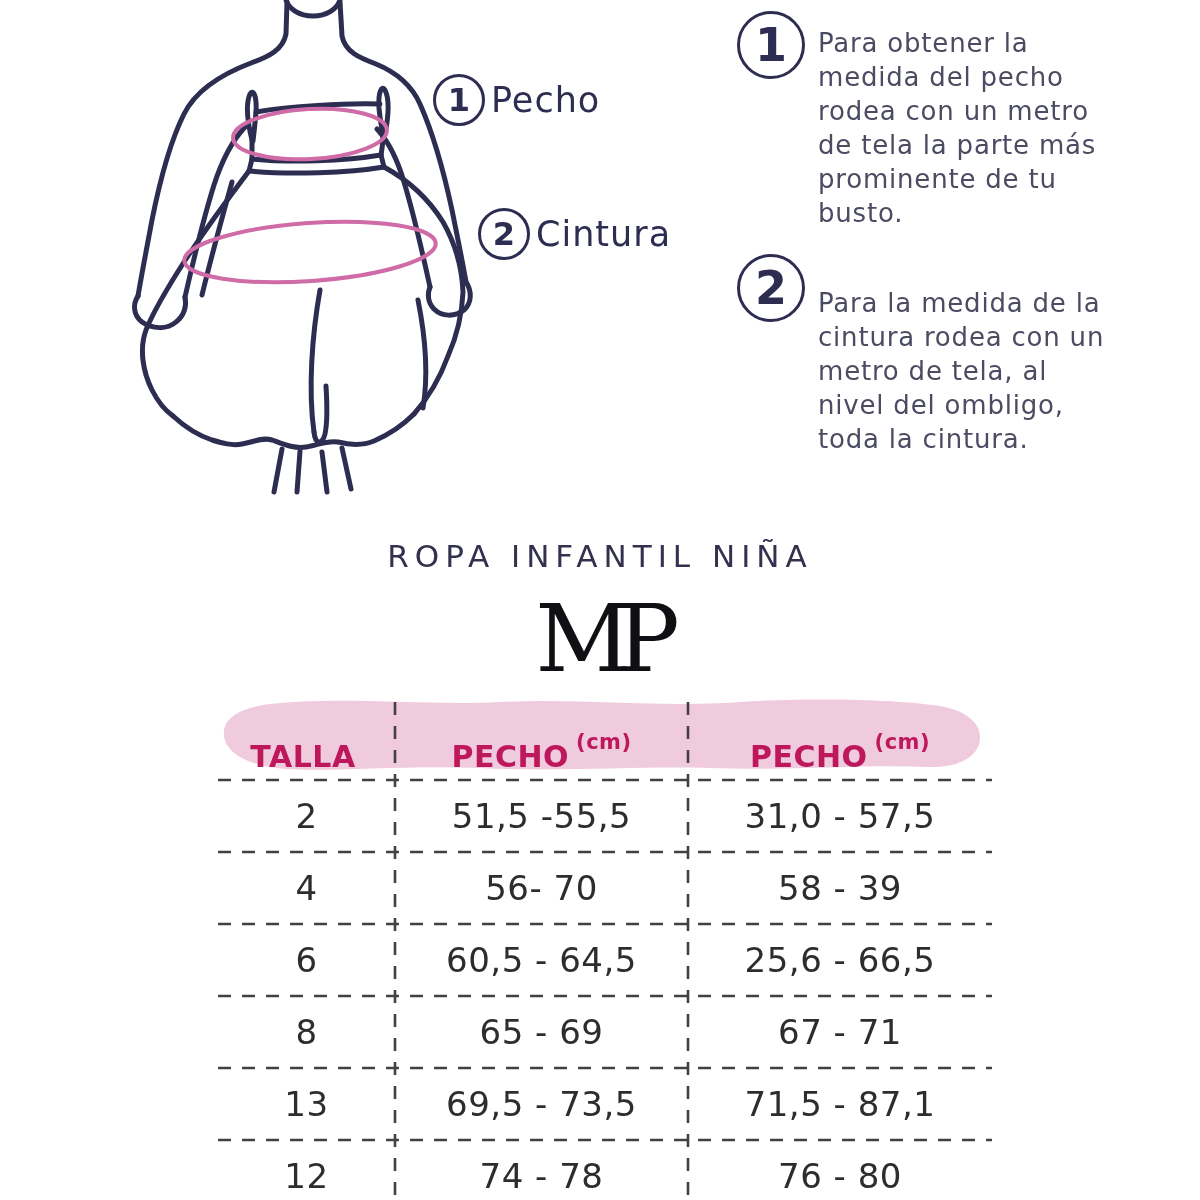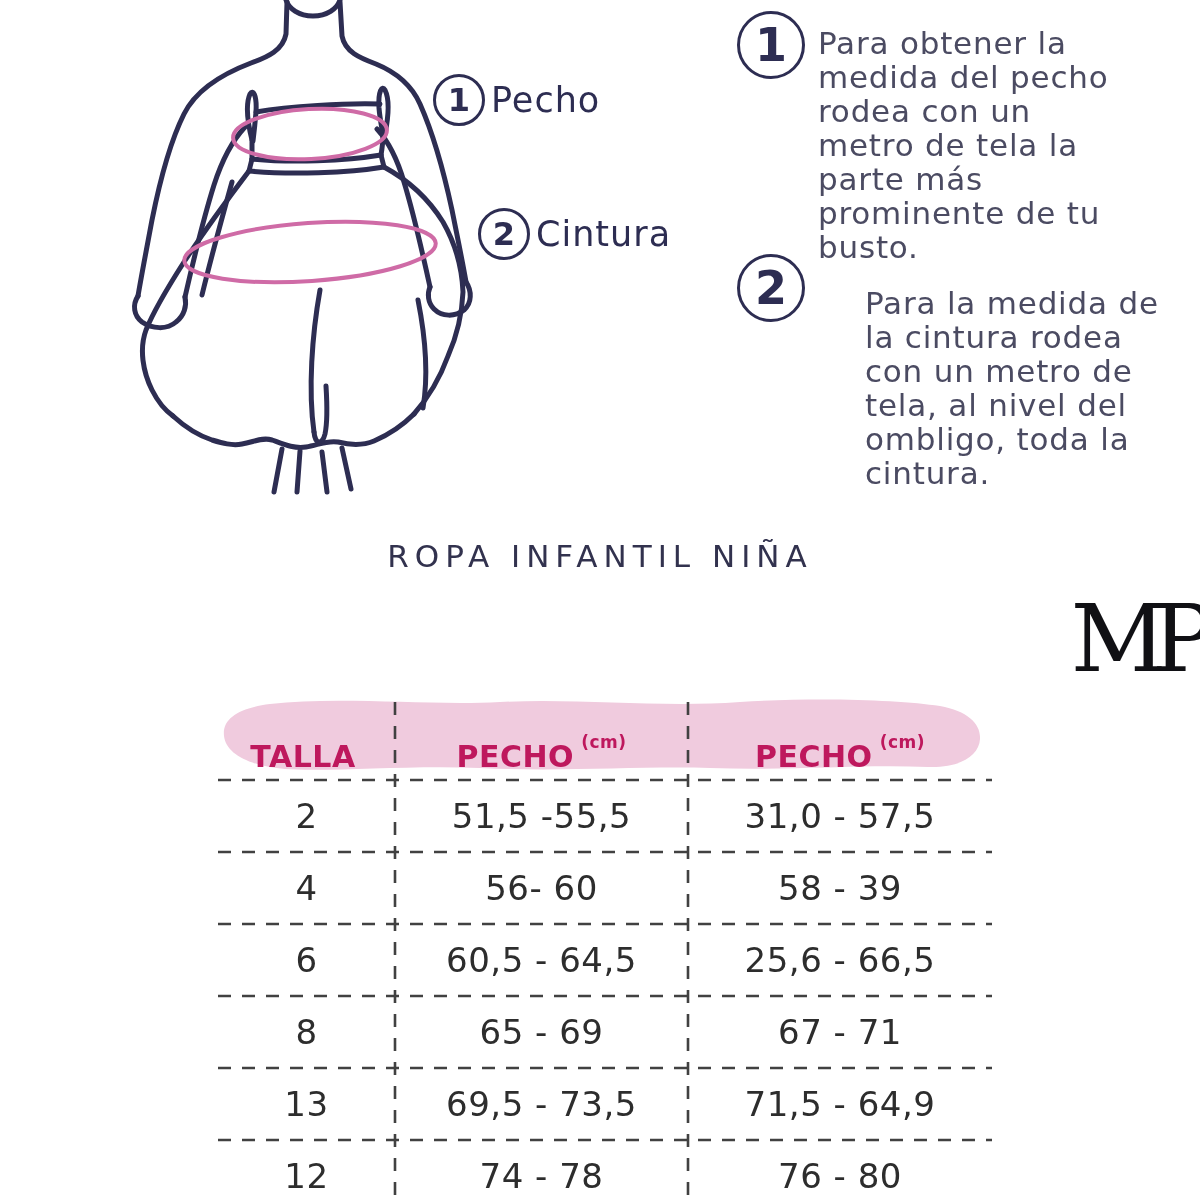--- a/index.html
+++ b/index.html
@@ -23,42 +23,42 @@
     font-size:32px;font-weight:bold;flex:0 0 auto;
   }
   .callout .callout-label{font-size:35px;font-weight:500;letter-spacing:1px;}
   
   .inst-circle{
     position:absolute;width:62px;height:62px;border:3.5px solid var(--navy);border-radius:50%;
     display:flex;align-items:center;justify-content:center;color:var(--navy);
     font-size:46px;font-weight:bold;
   }
   .inst-text{
-    position:absolute;width:300px;font-size:31px;line-height:34px;
+    position:absolute;width:300px;font-size:26px;line-height:34px;
     color:var(--text-gray);letter-spacing:0.8px;
   }
   
   #section-title{
     position:absolute;left:0;right:0;top:538px;text-align:center;
     font-size:31px;letter-spacing:6px;color:#32324e;font-weight:400;
   }
   #brand-logo{
-    position:absolute;left:0;right:0;top:592px;text-align:right;
+    position:absolute;left:0;right:0;top:592px;text-align:center;
     font-family:"DejaVu Serif","Liberation Serif",serif;
     font-size:94px;line-height:1;letter-spacing:-0.16em;color:var(--logo-black);
   }
   
   #header-blob-svg{position:absolute;left:0;top:0;}
   #header-blob-svg path{fill:var(--header-pink);}
   #table-header{position:absolute;left:218px;top:700px;width:774px;height:74px;display:flex;}
   #table-header .hcell{
     display:flex;align-items:flex-end;justify-content:center;gap:7px;
     color:#be185d;font-weight:bold;font-size:30px;letter-spacing:0.5px;
   }
-  #table-header .hcell .unit{font-size:17px;font-weight:bold;align-self:center;margin-top:10px;}
+  #table-header .hcell .unit{font-size:21px;font-weight:bold;align-self:center;margin-top:10px;}
   .w1{width:177px;} .w2{width:293px;} .w3{width:304px;}
   #dash-svg{position:absolute;left:0;top:0;pointer-events:none;}
   #dash-svg line{stroke:var(--dash-gray);stroke-width:2.6;stroke-dasharray:13 11;}
   #table-rows{position:absolute;left:218px;top:780px;width:774px;}
   .t-row{display:flex;height:72px;}
   .t-row .cell{
     display:flex;align-items:center;justify-content:center;
     font-size:34px;color:var(--cell-text);letter-spacing:0.5px;
   }
   .t-row .c1{width:177px;} .t-row .c2{width:293px;} .t-row .c3{width:304px;}
@@ -126,21 +126,21 @@
   </div>
   <div class="callout" style="left:478px;top:208px;">
     <span class="num-circle">2</span>
     <span class="callout-label">Cintura</span>
   </div>
 
   <div class="inst-circle" style="left:737px;top:11px;">1</div>
   <div class="inst-text" style="left:818px;top:26px;">Para obtener la medida del pecho rodea con un metro de tela la parte más prominente de tu busto.</div>
 
   <div class="inst-circle" style="left:737px;top:254px;">2</div>
-  <div class="inst-text" style="left:818px;top:286px;margin-left:47px;">Para la medida de la cintura rodea con un metro de tela, al nivel del ombligo, toda la cintura.</div>
+  <div class="inst-text" style="left:818px;top:286px;">Para la medida de la cintura rodea con un metro de tela, al nivel del ombligo, toda la cintura.</div>
 
   <div id="section-title">ROPA INFANTIL NIÑA</div>
   <div id="brand-logo">MP</div>
 
   <svg id="header-blob-svg" width="1200" height="1200" viewBox="0 0 1200 1200">
     <path d="M 270,704
              C 340,696 430,706 500,702
              C 580,698 660,708 740,702
              C 820,697 900,700 940,706
              C 968,711 981,724 980,739
@@ -179,37 +179,37 @@
   </svg>
 
   <div id="table-rows">
       <div class="t-row">
         <div class="cell c1">2</div>
         <div class="cell c2">51,5 -55,5</div>
         <div class="cell c3">31,0 - 57,5</div>
       </div>
       <div class="t-row">
         <div class="cell c1">4</div>
-        <div class="cell c2">56- 60</div>
+        <div class="cell c2">56- 70</div>
         <div class="cell c3">58 - 39</div>
       </div>
       <div class="t-row">
         <div class="cell c1">6</div>
         <div class="cell c2">60,5 - 64,5</div>
         <div class="cell c3">25,6 - 66,5</div>
       </div>
       <div class="t-row">
         <div class="cell c1">8</div>
         <div class="cell c2">65 - 69</div>
         <div class="cell c3">67 - 71</div>
       </div>
       <div class="t-row">
         <div class="cell c1">13</div>
         <div class="cell c2">69,5 - 73,5</div>
-        <div class="cell c3">71,5 - 64,9</div>
+        <div class="cell c3">71,5 - 87,1</div>
       </div>
       <div class="t-row">
         <div class="cell c1">12</div>
         <div class="cell c2">74 - 78</div>
         <div class="cell c3">76 - 80</div>
       </div>
     </div>
 
 </div>
 

